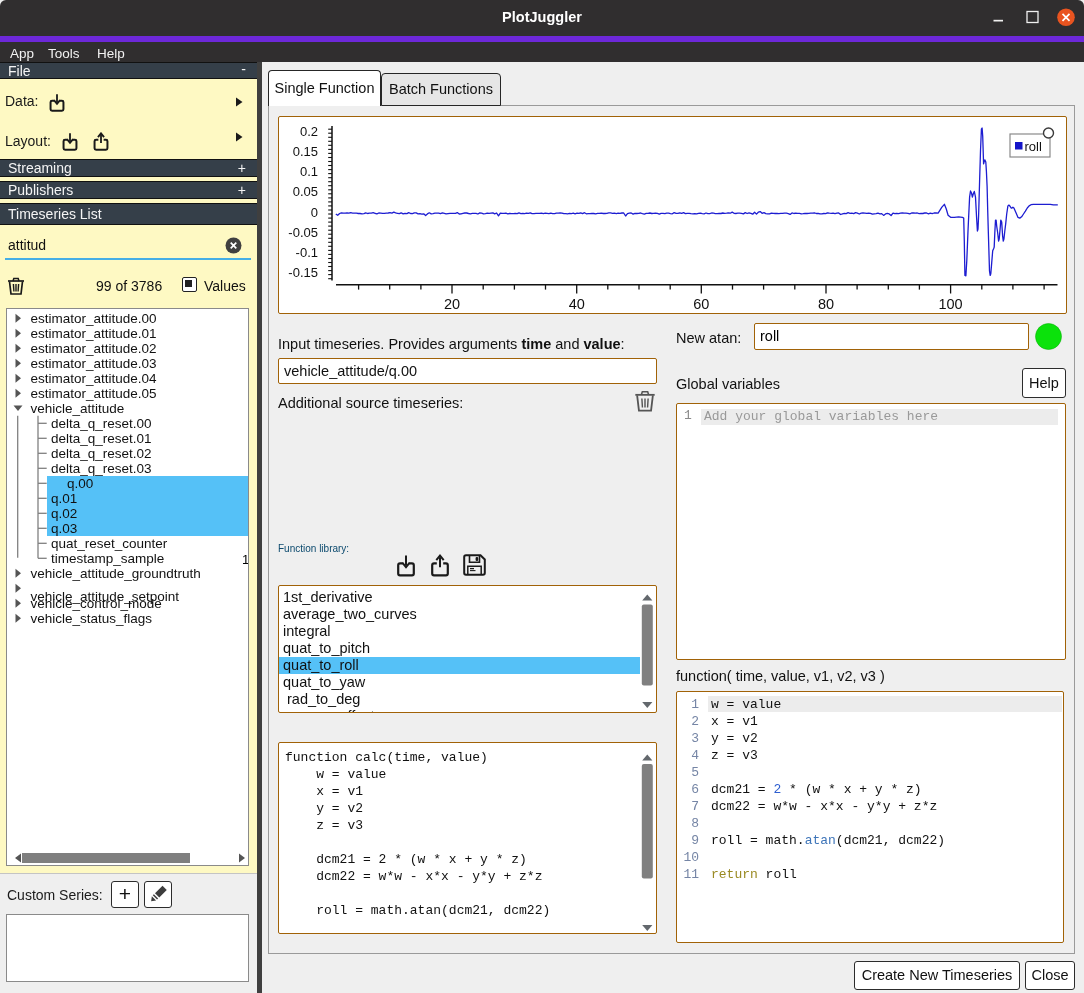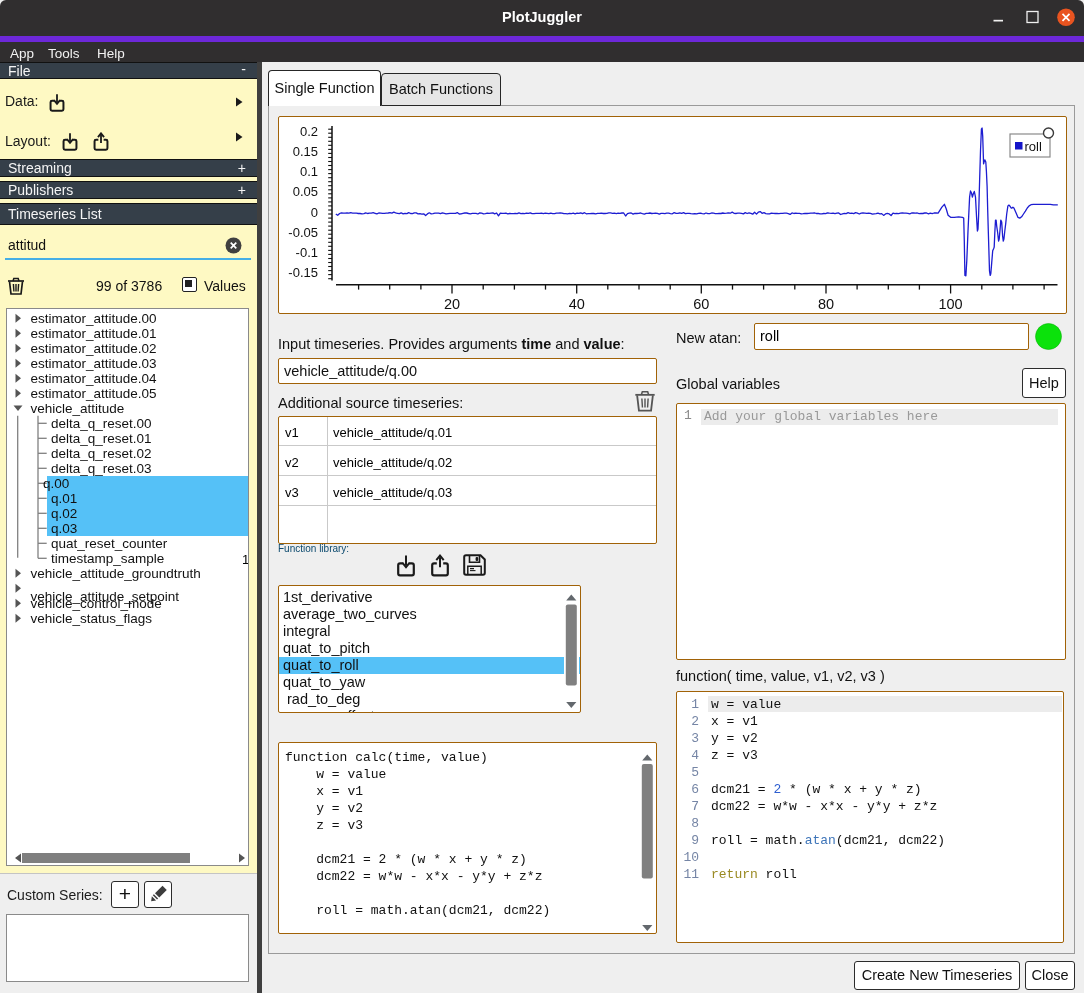--- a/index.html
+++ b/index.html
@@ -161,21 +161,21 @@
             <span style="position:absolute; left:44px;">delta_q_reset.01</span>
           </div>
           <div class="treerow" style="top:136.8px;">
             <span style="position:absolute; left:44px;">delta_q_reset.02</span>
           </div>
           <div class="treerow" style="top:151.8px;">
             <span style="position:absolute; left:44px;">delta_q_reset.03</span>
           </div>
           <div class="treerow" style="top:166.8px;">
             <div style="position:absolute; left:40px; top:0; width:204px; height:15px; background:#55c1f7;"></div>
-            <span style="position:absolute; left:36px;">q.00</span>
+            <span style="position:absolute; left:60px;">q.00</span>
           </div>
           <div class="treerow" style="top:181.8px;">
             <div style="position:absolute; left:40px; top:0; width:204px; height:15px; background:#55c1f7;"></div>
             <span style="position:absolute; left:44px;">q.01</span>
           </div>
           <div class="treerow" style="top:196.8px;">
             <div style="position:absolute; left:40px; top:0; width:204px; height:15px; background:#55c1f7;"></div>
             <span style="position:absolute; left:44px;">q.02</span>
           </div>
           <div class="treerow" style="top:211.8px;">
@@ -329,32 +329,20 @@
         <svg width="22" height="23" viewBox="0 0 18 19">
           <path d="M2.5 4.5 L4 17 L14 17 L15.5 4.5" fill="none" stroke="#555" stroke-width="1.5"></path>
           <line x1="1" y1="4" x2="17" y2="4" stroke="#555" stroke-width="1.5"></line>
           <path d="M6 4 L6.8 1.5 L11.2 1.5 L12 4" fill="none" stroke="#555" stroke-width="1.3"></path>
           <line x1="6.4" y1="7" x2="6.9" y2="14.5" stroke="#555" stroke-width="1.2"></line>
           <line x1="9" y1="7" x2="9" y2="14.5" stroke="#555" stroke-width="1.2"></line>
           <line x1="11.6" y1="7" x2="11.1" y2="14.5" stroke="#555" stroke-width="1.2"></line>
         </svg>
       </div>
 
-    <div class="abs whitebox" style="left:16px; top:354px; width:379px; height:128px;">
-      <div style="position:absolute; left:48px; top:0; width:1px; height:100%; background:#c9c9c9;"></div>
-      <div style="position:absolute; left:0; top:28px; width:100%; height:1px; background:#c9c9c9;"></div>
-      <div style="position:absolute; left:0; top:58px; width:100%; height:1px; background:#c9c9c9;"></div>
-      <div style="position:absolute; left:0; top:88px; width:100%; height:1px; background:#c9c9c9;"></div>
-      <div style="position:absolute; left:6px; top:8px; font-size:13px;">v1</div>
-      <div style="position:absolute; left:54px; top:8px; font-size:13px;">vehicle_attitude/q.01</div>
-      <div style="position:absolute; left:6px; top:38px; font-size:13px;">v2</div>
-      <div style="position:absolute; left:54px; top:38px; font-size:13px;">vehicle_attitude/q.02</div>
-      <div style="position:absolute; left:6px; top:68px; font-size:13px;">v3</div>
-      <div style="position:absolute; left:54px; top:68px; font-size:13px;">vehicle_attitude/q.03</div>
-    </div>
 
     <div class="abs" style="left:16px; top:481px; font-size:10px; color:#0c4a6e;">Function library:</div>
     <div class="abs" id="icon-fl-load" style="left:134px; top:492px;">
         <svg width="20" height="23" viewBox="0 0 20 23">
           <path d="M6.8 9.4 L4.0 9.4 Q2.2 9.4 2.2 11.2 L2.2 19.6 Q2.2 21.4 4.0 21.4 L16.0 21.4 Q17.8 21.4 17.8 19.6 L17.8 11.2 Q17.8 9.4 16.0 9.4 L13.2 9.4" fill="none" stroke="#1a1a1a" stroke-width="2.2"></path>
           <line x1="10" y1="1.6" x2="10" y2="11.6" stroke="#1a1a1a" stroke-width="2.0"></line>
           <path d="M6.3 8.6 L10 13.2 L13.7 8.6" fill="none" stroke="#1a1a1a" stroke-width="2.0"></path>
         </svg>
       </div>
     <div class="abs" id="icon-fl-save" style="left:168px; top:492px;">
@@ -367,21 +355,21 @@
     <div class="abs" id="icon-fl-floppy" style="left:200px; top:491px;">
         <svg width="25" height="24" viewBox="0 0 25 24">
           <path d="M2.2 4 Q2.2 2.2 4 2.2 L18.5 2.2 L22.8 6.5 L22.8 20 Q22.8 21.8 21 21.8 L4 21.8 Q2.2 21.8 2.2 20 Z" fill="none" stroke="#1a1a1a" stroke-width="2"></path>
           <path d="M7.5 2.8 L7.5 9.2 L17.5 9.2 L17.5 2.8" fill="none" stroke="#1a1a1a" stroke-width="1.6"></path>
           <rect x="13.6" y="3.9" width="2.6" height="4" rx="1" fill="#1a1a1a"></rect>
           <path d="M5.8 21.2 L5.8 13.2 L19.2 13.2 L19.2 21.2" fill="none" stroke="#1a1a1a" stroke-width="1.5"></path>
           <line x1="8" y1="15.6" x2="12" y2="15.6" stroke="#1a1a1a" stroke-width="1.3"></line>
           <line x1="8" y1="17.6" x2="13.5" y2="17.6" stroke="#1a1a1a" stroke-width="1.1"></line>
         </svg>
       </div>
-    <div class="abs whitebox" style="left:16px; top:523px; width:303px; height:128px; overflow:hidden; font-size:14.5px; color:#111;">
+    <div class="abs whitebox" style="left:16px; top:523px; width:379px; height:128px; overflow:hidden; font-size:14.5px; color:#111;">
       <div style="position:absolute; left:4px; top:3px;">1st_derivative</div>
       <div style="position:absolute; left:4px; top:20px;">average_two_curves</div>
       <div style="position:absolute; left:4px; top:37px;">integral</div>
       <div style="position:absolute; left:4px; top:54px;">quat_to_pitch</div>
       <div style="position:absolute; left:0px; top:71px; width:363px; height:17px; background:#55c1f7;"><span style="padding-left:4px;">quat_to_roll</span></div>
       <div style="position:absolute; left:4px; top:88px;">quat_to_yaw</div>
       <div style="position:absolute; left:8px; top:105px;">rad_to_deg</div>
       <div style="position:absolute; left:4px; top:122px;">remove_offset</div>
 
       <div style="position:absolute; right:1px; top:1px; width:15px; height:126px; background:#fff;">

